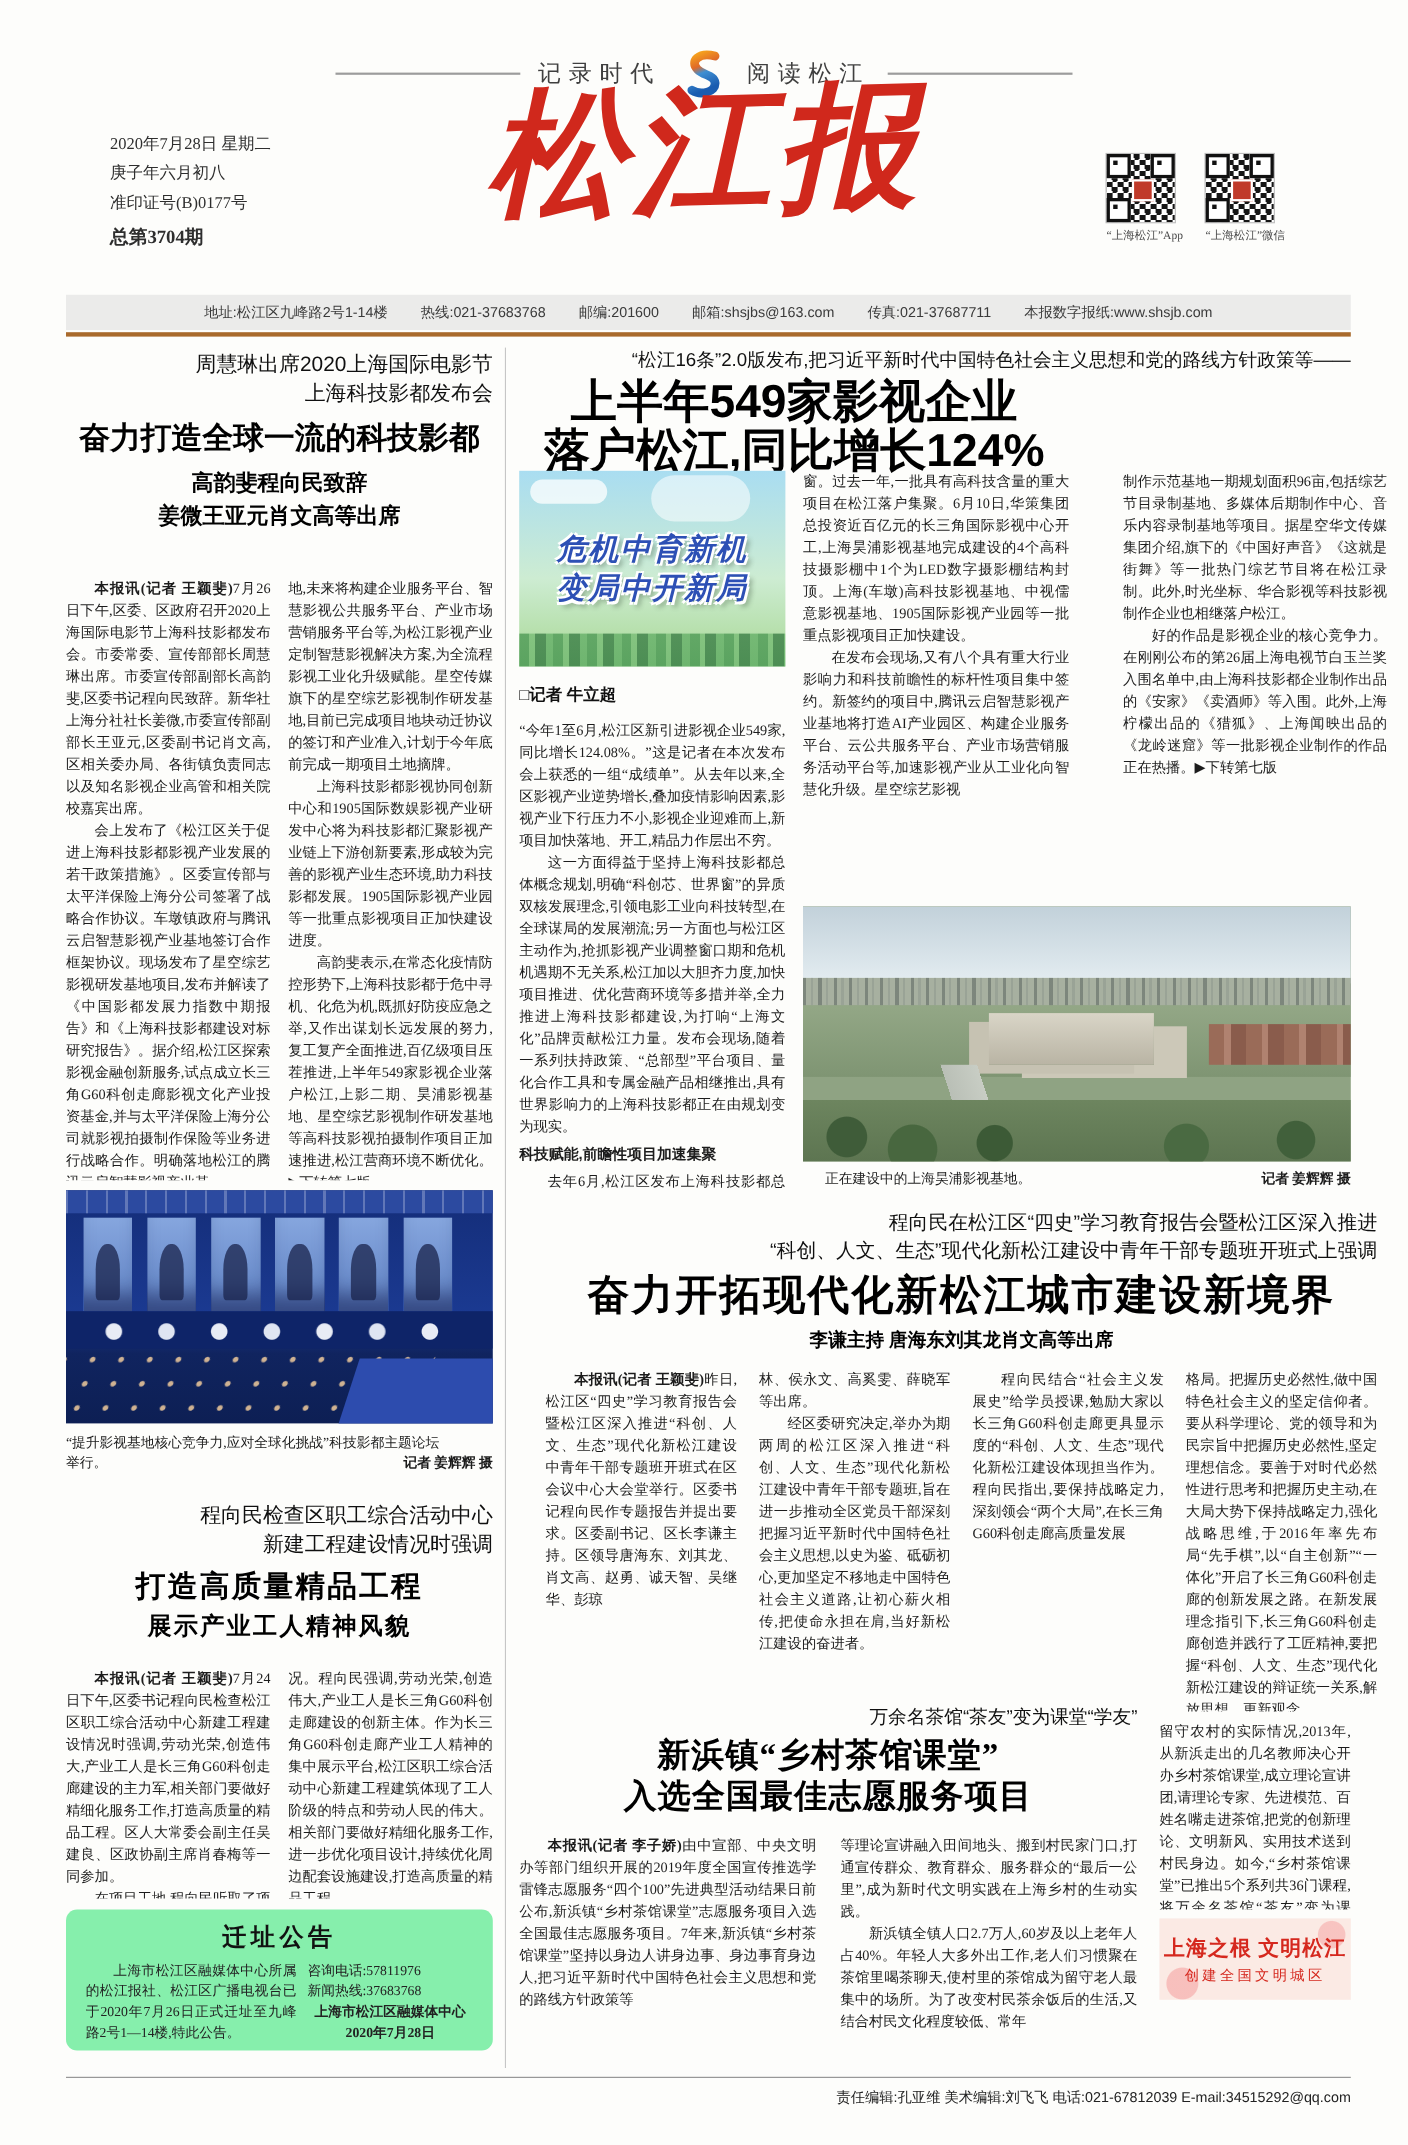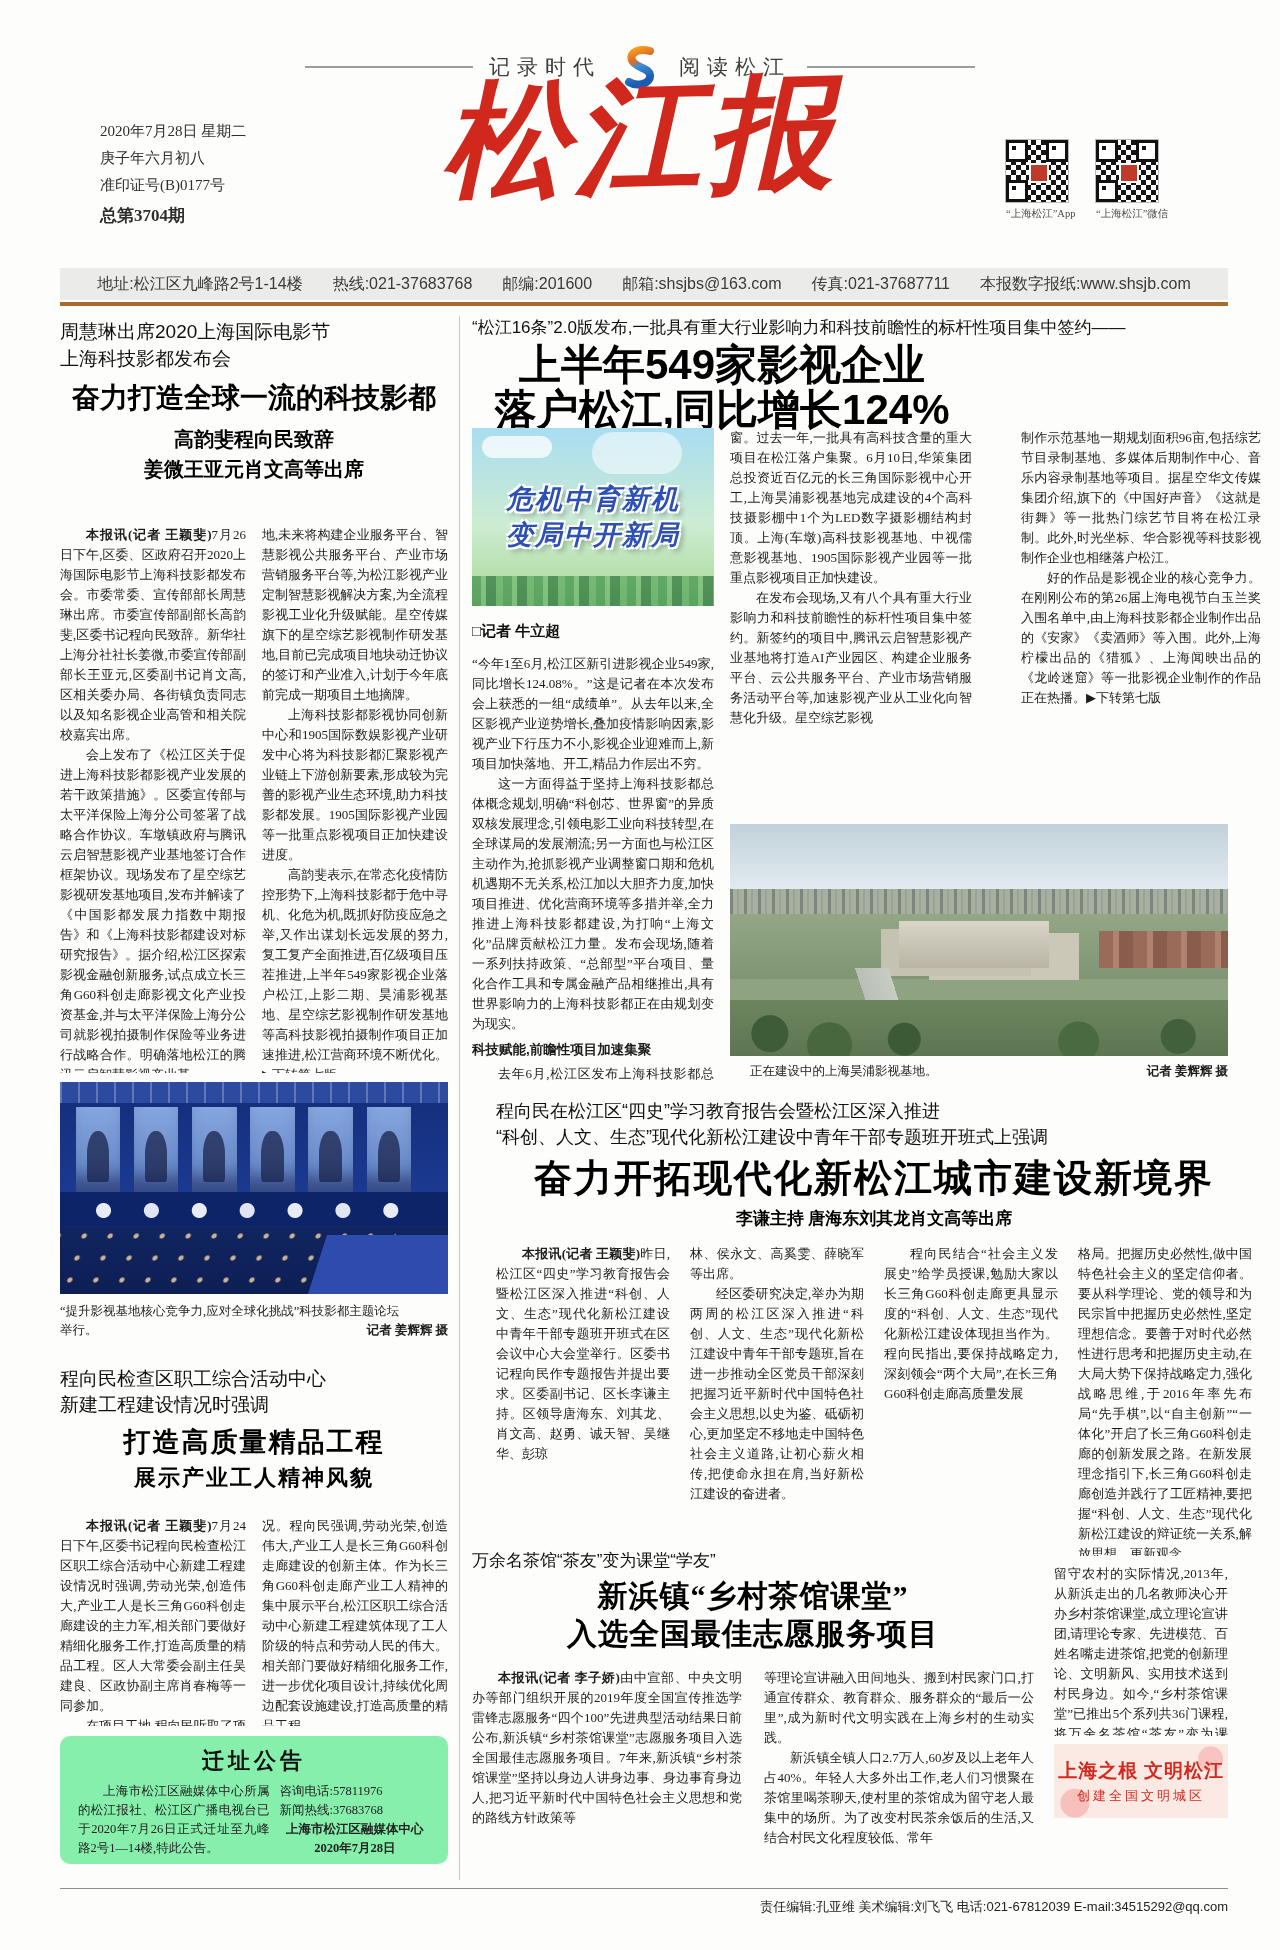--- a/index.html
+++ b/index.html
@@ -19,29 +19,29 @@
   .paper-title-en{top:224px;left:340px;width:600px;text-align:center;font-size:21px;letter-spacing:9px;color:#8e8e8e;}
   .qr{width:62px;height:62px;background:repeating-conic-gradient(#151515 0% 25%,#fff 0% 50%) 0 0/10px 10px;position:relative;outline:1px solid #bbb;}
   .fp{position:absolute;width:16px;height:16px;border:3px solid #111;background:#fff;}
   .fp::after{content:"";position:absolute;left:3px;top:3px;width:4px;height:4px;background:#111;}
   .fp.tl{left:0;top:0;} .fp.tr{right:0;top:0;} .fp.bl{left:0;bottom:0;}
   .qr-center{position:absolute;left:23px;top:23px;width:16px;height:16px;background:#c03a2a;border:2px solid #fff;}
   .qr-label{margin-top:5px;font-size:10.5px;color:#4a4a4a;text-align:center;width:62px;white-space:nowrap;}
 
   
   .info-bar{top:268px;left:60px;width:1168px;height:32px;background:#ebebea;display:flex;align-items:center;
-            justify-content:center;gap:30px;font-family:"Liberation Sans",sans-serif;font-size:16px;color:#3a3a3a;white-space:nowrap;}
+            justify-content:center;gap:30px;font-family:"Liberation Sans",sans-serif;font-size:13px;color:#3a3a3a;white-space:nowrap;}
   .orange-rule{top:302px;left:60px;width:1168px;height:4px;background:#a96a2c;}
 
   .v-divider{left:459px;top:316px;width:1px;height:1564px;background:#c6c6c6;}
   .footer-rule{top:1888px;left:60px;width:1168px;height:1px;background:#8d8d8d;}
   .footer-text{top:1898px;left:60px;width:1168px;text-align:right;font-family:"Liberation Sans",sans-serif;font-size:13px;color:#222;}
 
   
-  .kicker{font-family:"Liberation Sans","DejaVu Sans",sans-serif;text-align:left;color:#101010;}
+  .kicker{font-family:"Liberation Sans","DejaVu Sans",sans-serif;text-align:right;color:#101010;}
   .hl-sans{font-family:"Liberation Sans","DejaVu Sans",sans-serif;font-weight:bold;text-align:center;color:#000;}
   .hl-serif{font-family:"Liberation Serif","DejaVu Serif",serif;font-weight:bold;text-align:center;color:#000;}
   .body-col{font-size:13px;line-height:20px;text-align:justify;overflow:hidden;color:#1c1c1c;}
   .body-col p{margin:0;text-indent:2em;}
   .subhead-inline{font-family:"Liberation Sans",sans-serif;font-weight:bold;font-size:13.5px;text-indent:0 !important;margin:6px 0 4px 0 !important;}
   .byline{font-family:"Liberation Sans",sans-serif;font-weight:bold;font-size:15px;color:#111;}
   .caption{font-size:12.5px;line-height:19px;color:#1c1c1c;text-align:justify;}
   .caption-row{display:flex;justify-content:space-between;}
 
   
@@ -236,21 +236,21 @@
       <div class="notice-side">
         <div>咨询电话:57811976</div>
         <div>新闻热线:37683768</div>
         <div class="c">上海市松江区融媒体中心</div>
         <div class="c">2020年7月28日</div>
       </div>
     </div>
   </div>
 
   <div class="abs" style="left:472px;top:316px;width:756px;height:766px;">
-    <div class="kicker abs" style="left:0;top:0;width:756px;font-size:17px;">“松江16条”2.0版发布,一批具有重大行业影响力和科技前瞻性的标杆性项目集中签约——</div>
+    <div class="kicker abs" style="left:0;top:0;width:756px;font-size:17px;">“松江16条”2.0版发布,把习近平新时代中国特色社会主义思想和党的路线方针政策等——</div>
     <div class="hl-sans abs" style="left:0;top:26px;width:500px;font-size:42px;line-height:45px;">上半年549家影视企业</div>
     <div class="hl-sans abs" style="left:0;top:71px;width:500px;font-size:42px;line-height:45px;">落户松江,同比增长124%</div>
 
     <div class="abs promo-box">
       <div class="promo-line">危机中育新机</div>
       <div class="promo-line">变局中开新局</div>
     </div>
 
     <div class="abs byline" style="left:0;top:306px;width:242px;">□记者 牛立超</div>
 

